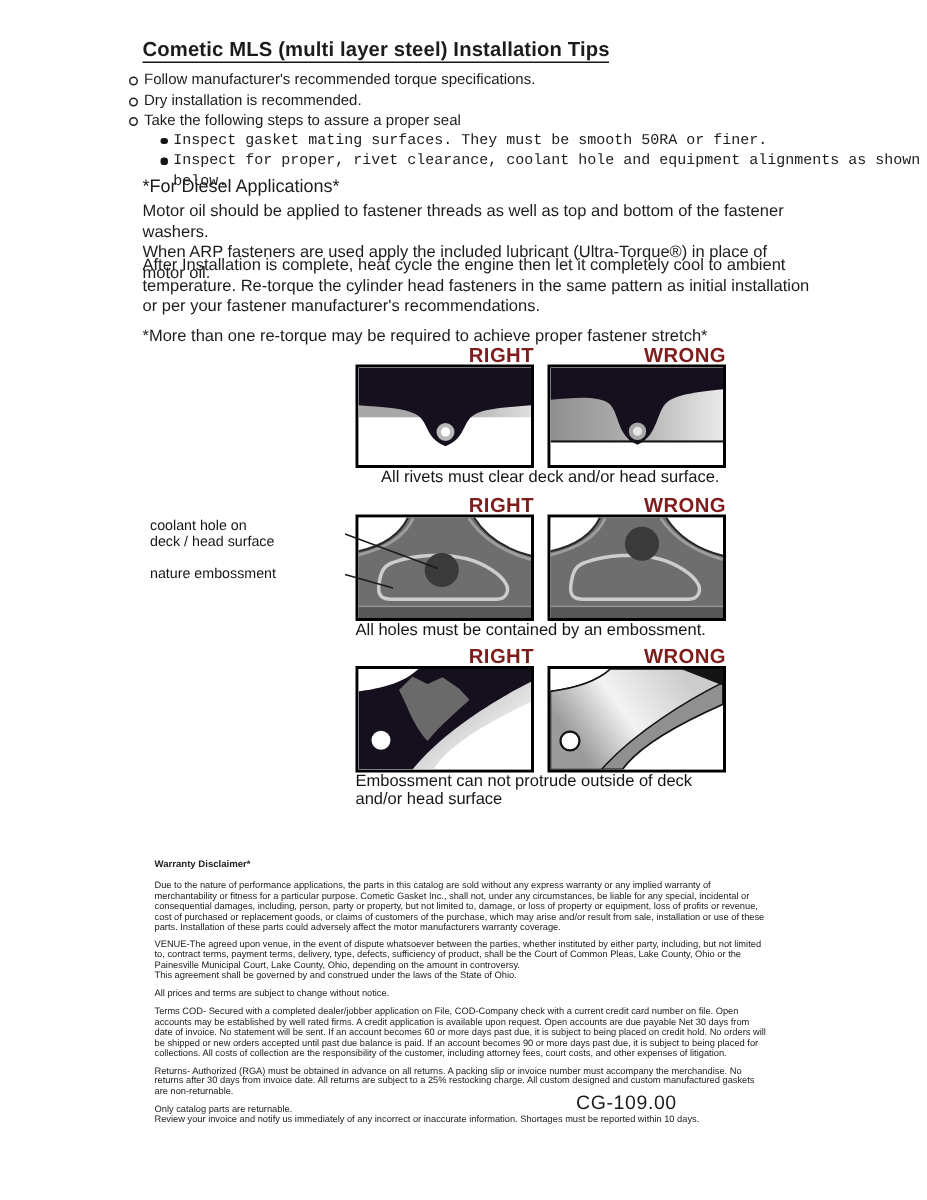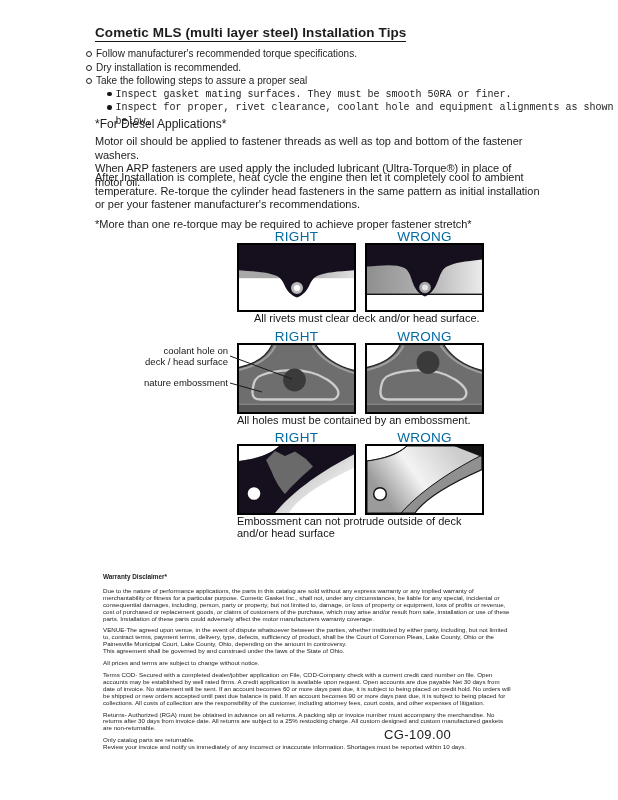--- a/index.html
+++ b/index.html
@@ -32,32 +32,32 @@
     width:4.5px; height:4.5px; background:#161616; border-radius:50%;
     margin:4px 4px 0 0; flex:none;
   }
 
   .diesel-heading { left:95px; top:117px; font-size:12px; font-weight:normal; }
   .para { left:95px; top:0; width:445px; font-size:11px; line-height:13.5px; white-space:pre-line; }
   #para-oil { top:135px; }
   #para-retorque { top:171px; }
   #para-note { top:218px; }
 
-  .fig-label { width:119px; text-align:center; font-size:13.5px; font-weight:normal; color:#0369a1; letter-spacing:0.3px; }
+  .fig-label { width:119px; text-align:right; font-size:13.5px; font-weight:bold; color:#7f1d1d; letter-spacing:0.3px; }
   .fig-box {
     width:119px; height:69px; border:2px solid #000; box-sizing:border-box;
     background:#fff;
   }
   .fig-box.tall { height:71px; }
   .fig-box svg { display:block; }
   .caption { font-size:11px; color:#161616; white-space:pre-line; line-height:12px; }
 
   .anno {
     font-size:9.5px; line-height:11px; color:#161616;
-    width:128px; text-align:right; white-space:pre-line;
+    width:128px; text-align:left; white-space:pre-line;
   }
   #anno-coolant { left:100px; top:345px; }
   #anno-emboss  { left:100px; top:377px; }
 
   #leader-overlay { left:0; top:0; pointer-events:none; }
 
   .disclaimer {
     left:103px; top:574px; width:408px;
     font-size:6.2px; line-height:6.9px; color:#222;
   }

